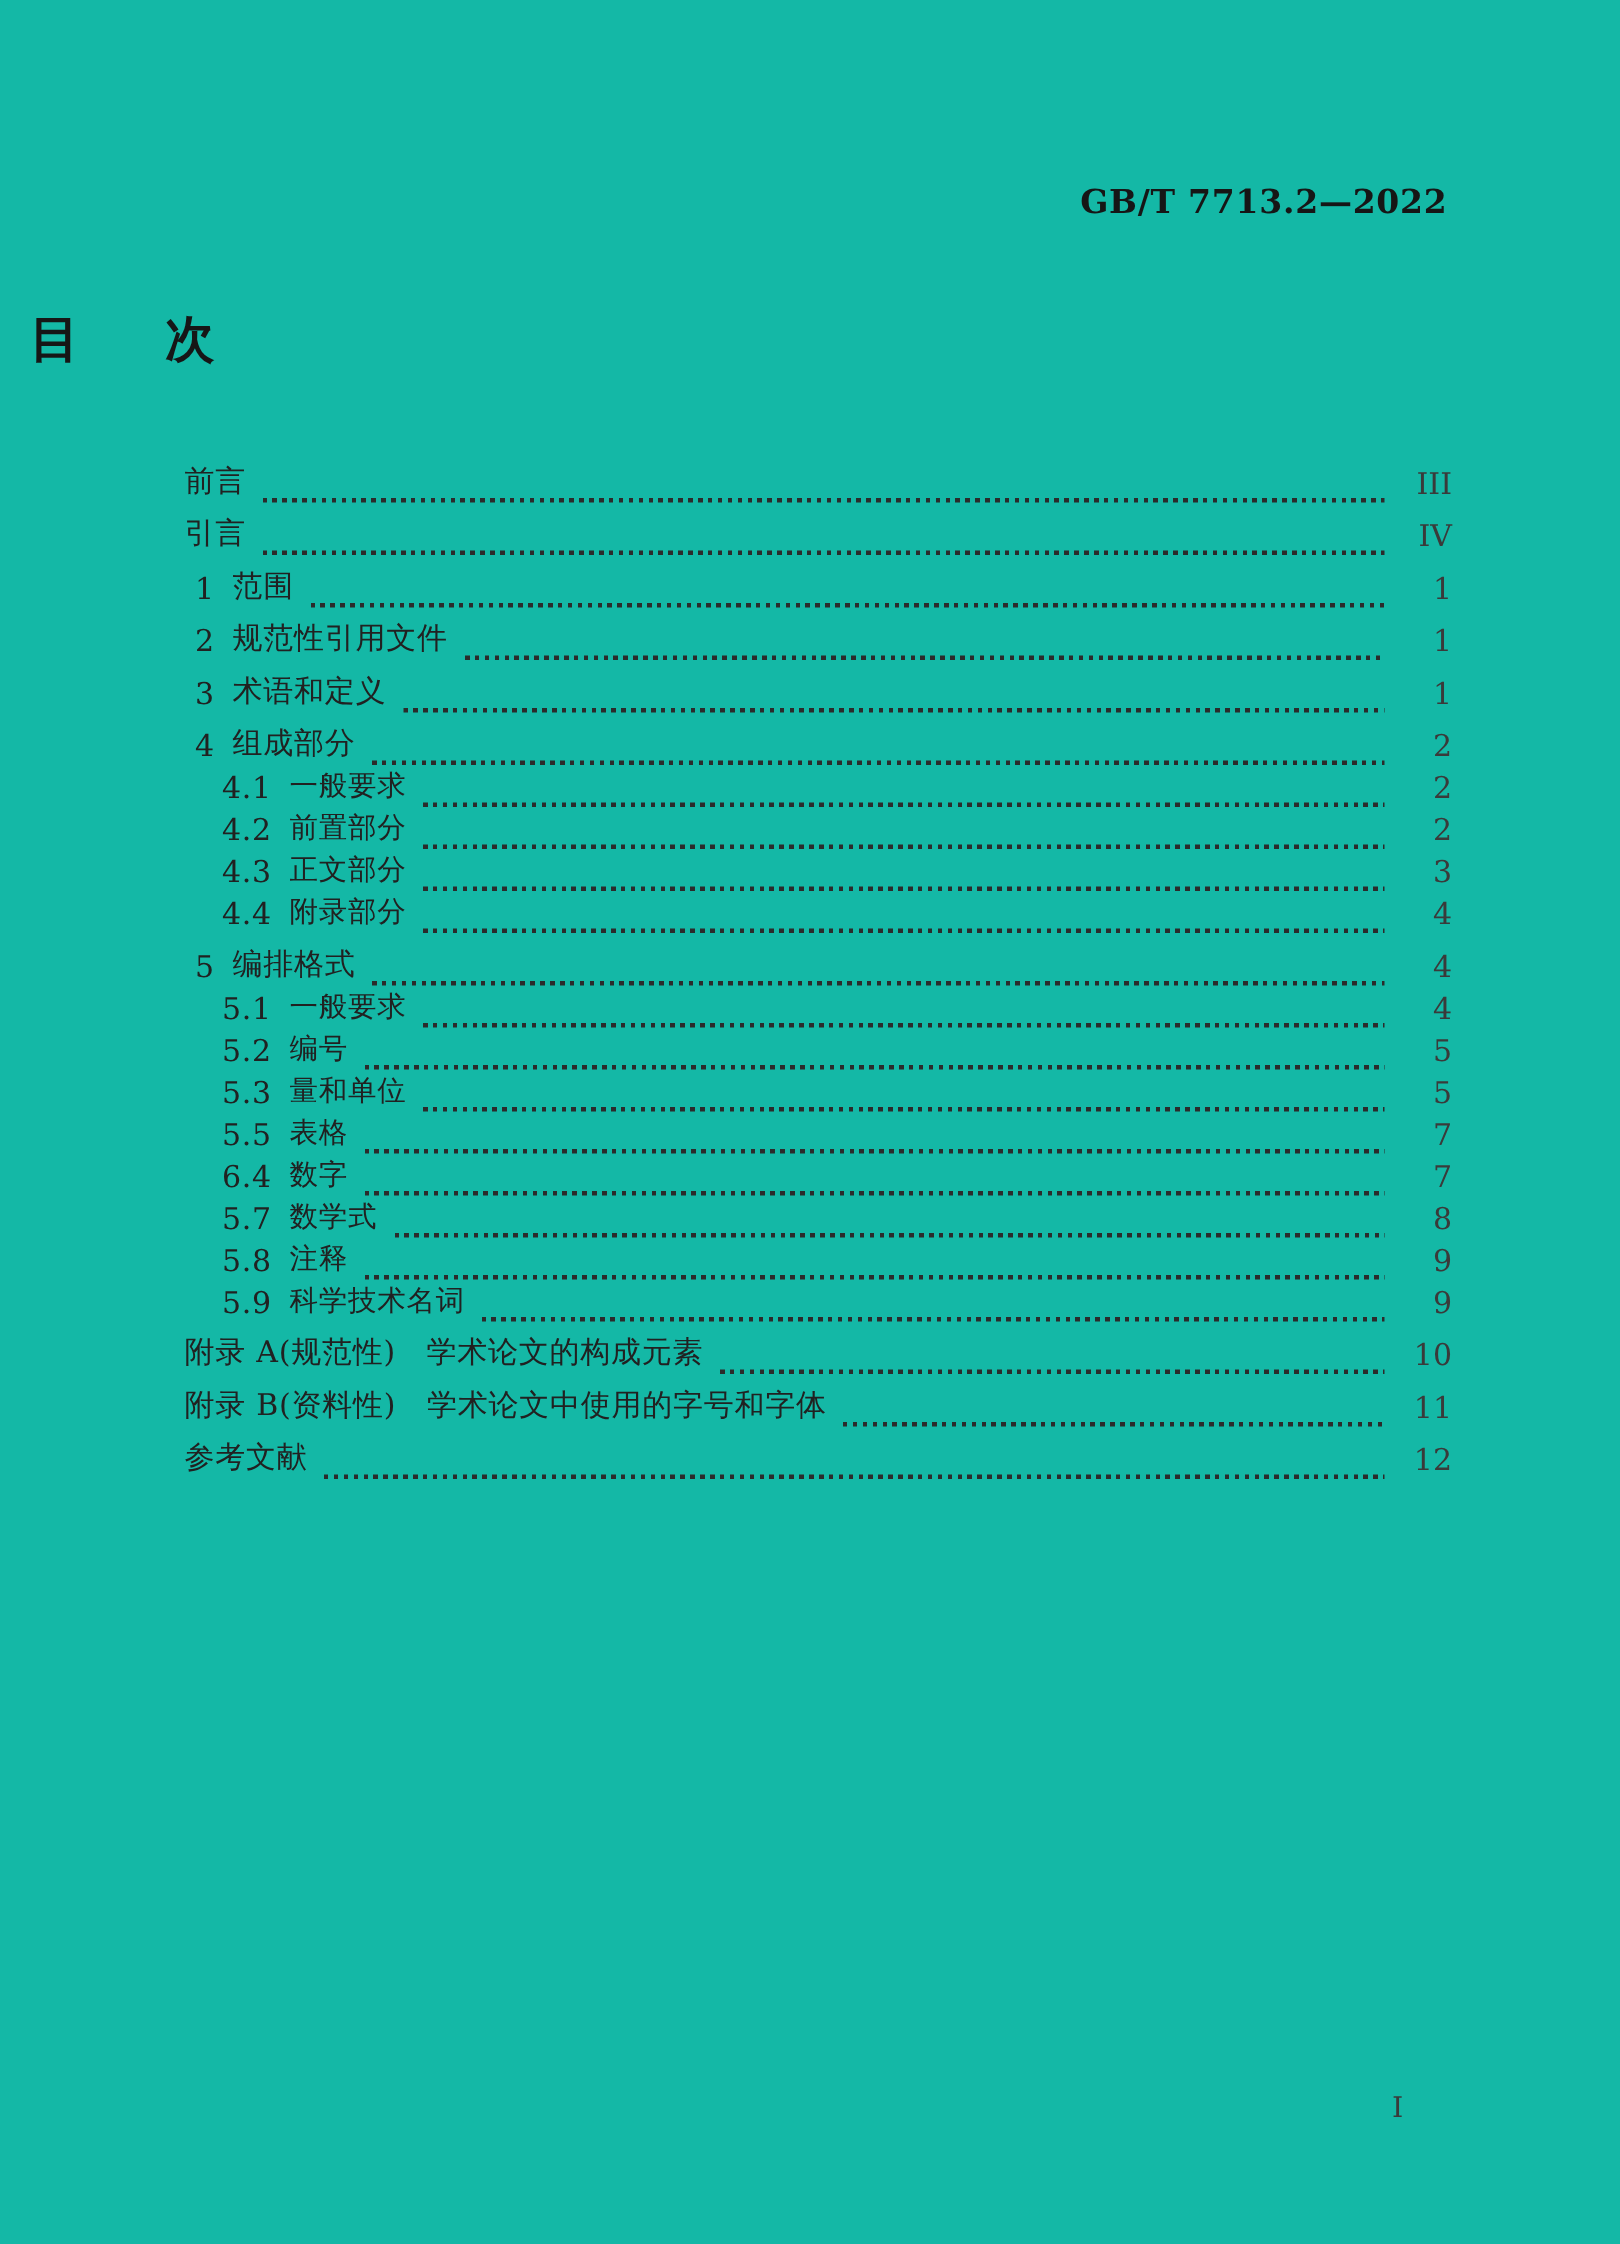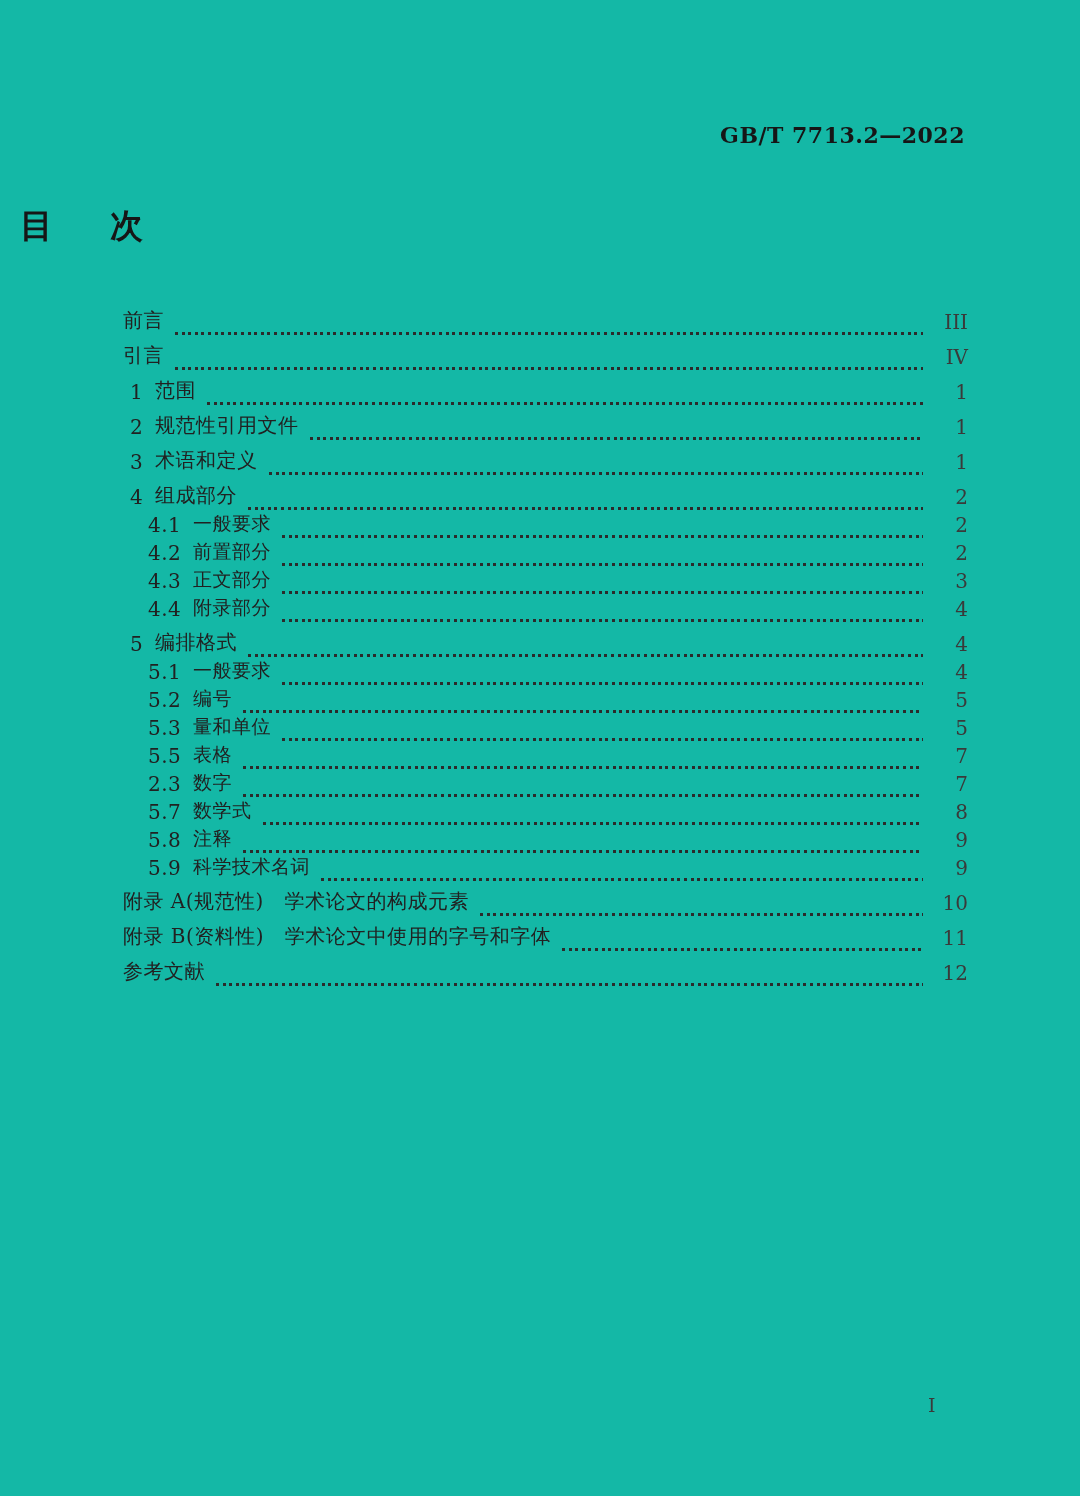--- a/index.html
+++ b/index.html
@@ -174,21 +174,21 @@
         <span class="leader"></span>
         <span class="pageno">5</span>
       </div>
       <div class="toc-row lvl2">
         <span class="num">5.5</span>
         <span class="label">表格</span>
         <span class="leader"></span>
         <span class="pageno">7</span>
       </div>
       <div class="toc-row lvl2">
-        <span class="num">2.3</span>
+        <span class="num">6.4</span>
         <span class="label">数字</span>
         <span class="leader"></span>
         <span class="pageno">7</span>
       </div>
       <div class="toc-row lvl2">
         <span class="num">5.7</span>
         <span class="label">数学式</span>
         <span class="leader"></span>
         <span class="pageno">8</span>
       </div>

